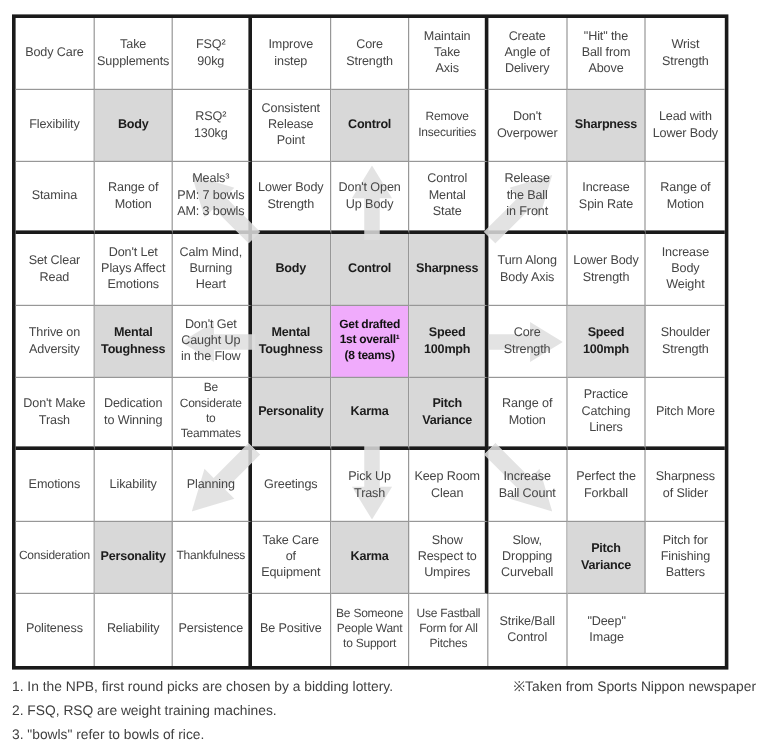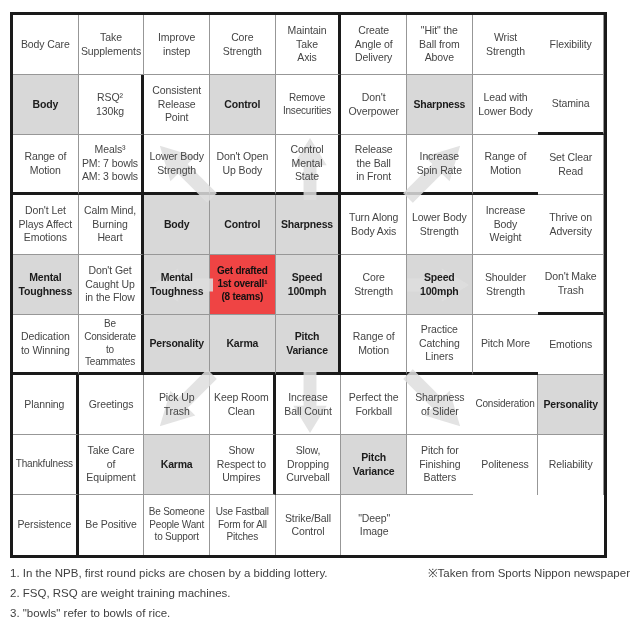--- a/index.html
+++ b/index.html
@@ -29,21 +29,21 @@
     white-space:pre-line;
     padding:1px;
     font-size:10.5px;line-height:1.28;
     letter-spacing:-0.1px;
     color:#454545;
     position:relative;
     overflow:hidden;
   }
   .cell .ct{position:relative;z-index:2;}
   .g{background:#d8d8d8;font-weight:bold;color:#1c1c1c;letter-spacing:-0.2px;}
-  .y{background:#ef4444;font-weight:bold;color:#111111;font-size:10px;letter-spacing:-0.25px;}
+  .y{background:#f0abfc;font-weight:bold;color:#111111;font-size:10px;letter-spacing:-0.25px;}
   .m{font-size:10px;letter-spacing:-0.2px;}
   .br3{border-right:3px solid #1a1a1a;}
   .bb3{border-bottom:3px solid #1a1a1a;}
   .brn{border-right:none;}
   .bbn{border-bottom:none;}
   .arrows{position:absolute;inset:0;pointer-events:none;}
   .arrow{
     position:absolute;width:62px;height:38px;background:#dedede;opacity:.85;z-index:1;
     clip-path:polygon(0 33%,56% 33%,56% 6%,100% 50%,56% 94%,56% 67%,0 67%);
   }
@@ -58,20 +58,22 @@
   }
 </style>
 </head>
 <body>
 
 <div class="grid-wrap">
   <div class="grid">
       <div class="cell"><span class="ct">Body Care</span></div>
       <div class="cell"><span class="ct">Take
 Supplements</span></div>
+      <div class="cell br3"><span class="ct">FSQ²
+90kg</span></div>
       <div class="cell"><span class="ct">Improve
 instep</span></div>
       <div class="cell"><span class="ct">Core
 Strength</span></div>
       <div class="cell br3"><span class="ct">Maintain
 Take
 Axis</span></div>
       <div class="cell"><span class="ct">Create
 Angle of
 Delivery</span></div>
@@ -164,20 +166,21 @@
       <div class="cell g bb3"><span class="ct">Karma</span></div>
       <div class="cell g br3 bb3"><span class="ct">Pitch
 Variance</span></div>
       <div class="cell bb3"><span class="ct">Range of
 Motion</span></div>
       <div class="cell bb3"><span class="ct">Practice
 Catching
 Liners</span></div>
       <div class="cell bb3 brn"><span class="ct">Pitch More</span></div>
       <div class="cell"><span class="ct">Emotions</span></div>
+      <div class="cell"><span class="ct">Likability</span></div>
       <div class="cell br3"><span class="ct">Planning</span></div>
       <div class="cell"><span class="ct">Greetings</span></div>
       <div class="cell"><span class="ct">Pick Up
 Trash</span></div>
       <div class="cell br3"><span class="ct">Keep Room
 Clean</span></div>
       <div class="cell"><span class="ct">Increase
 Ball Count</span></div>
       <div class="cell"><span class="ct">Perfect the
 Forkball</span></div>

